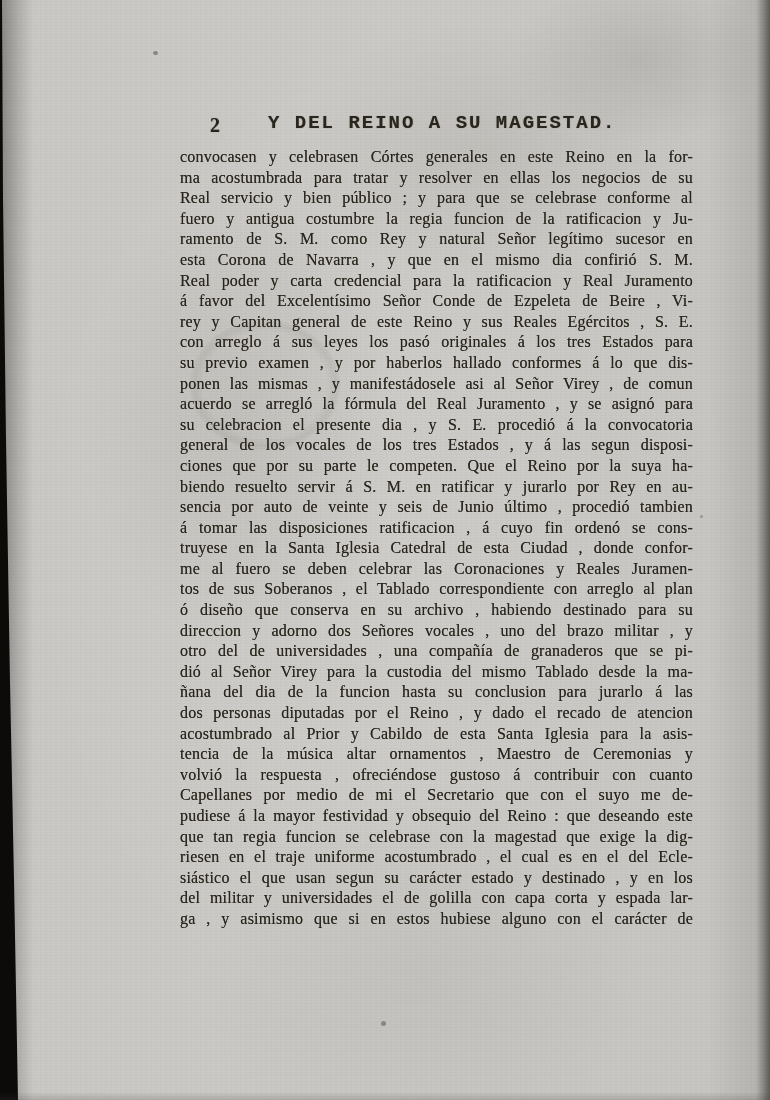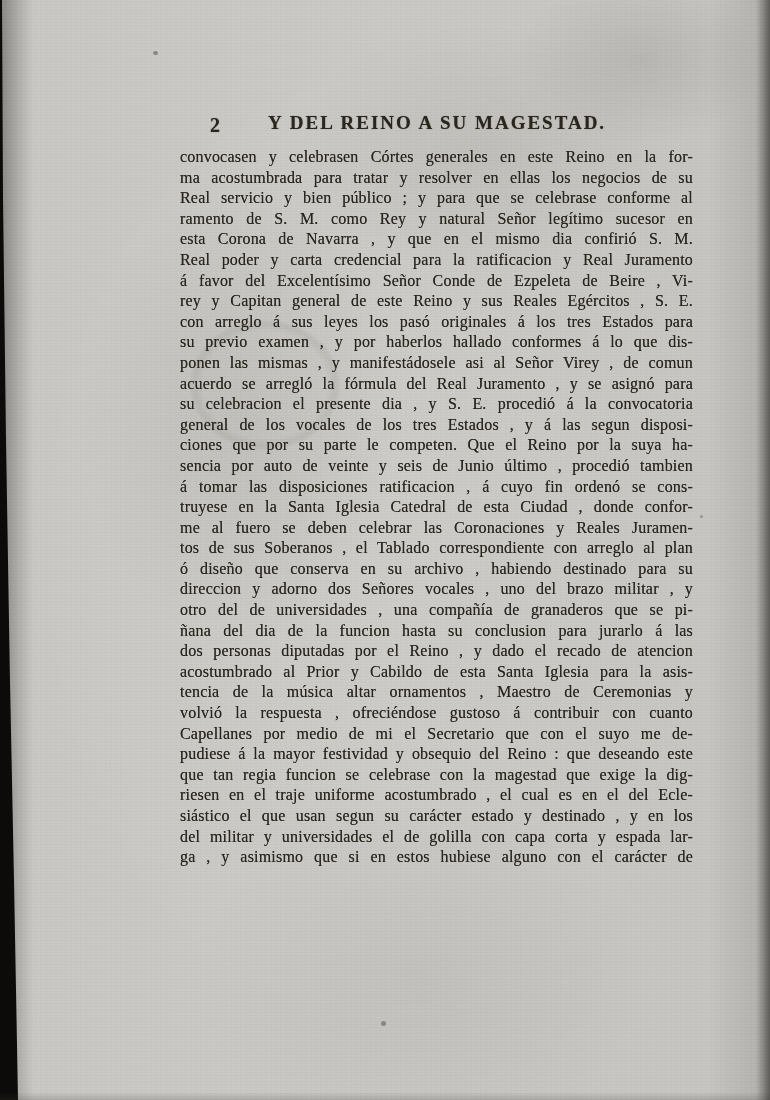--- a/index.html
+++ b/index.html
@@ -71,20 +71,21 @@
     font-weight: 700; font-size: 20px;
     text-shadow: 0 0 1px rgba(42,38,29,0.55);
   }
   .running-title {
     position: absolute; left: 88px; top: 2px; width: 310px;
     text-align: left;
     font-weight: 700; font-size: 19px;
     letter-spacing: 2px;
     white-space: nowrap;
     text-shadow: 0 0 1px rgba(42,38,29,0.5);
+    font-family: Liberation Mono, monospace;
   }
 
   .text-block {
     position: absolute;
     left: 180px; top: 147px;
     width: 513px;
   }
   .text-line {
     font-size: 16px;
     line-height: 20.6px;
@@ -105,40 +106,43 @@
 
   <div class="running-header">
     <span class="page-number">2</span>
     <span class="running-title">Y DEL REINO A SU MAGESTAD.</span>
   </div>
 
   <div class="text-block">
       <div class="text-line">convocasen y celebrasen Córtes generales en este Reino en la for-</div>
       <div class="text-line">ma acostumbrada para tratar y resolver en ellas los negocios de su</div>
       <div class="text-line">Real servicio y bien público ; y para que se celebrase conforme al</div>
+      <div class="text-line">fuero y antigua costumbre la regia funcion de la ratificacion y Ju-</div>
       <div class="text-line">ramento de S. M. como Rey y natural Señor legítimo sucesor en</div>
       <div class="text-line">esta Corona de Navarra , y que en el mismo dia confirió S. M.</div>
       <div class="text-line">Real poder y carta credencial para la ratificacion y Real Juramento</div>
       <div class="text-line">á favor del Excelentísimo Señor Conde de Ezpeleta de Beire , Vi-</div>
       <div class="text-line">rey y Capitan general de este Reino y sus Reales Egércitos , S. E.</div>
       <div class="text-line">con arreglo á sus leyes los pasó originales á los tres Estados para</div>
       <div class="text-line">su previo examen , y por haberlos hallado conformes á lo que dis-</div>
       <div class="text-line">ponen las mismas , y manifestádosele asi al Señor Virey , de comun</div>
       <div class="text-line">acuerdo se arregló la fórmula del Real Juramento , y se asignó para</div>
       <div class="text-line">su celebracion el presente dia , y S. E. procedió á la convocatoria</div>
       <div class="text-line">general de los vocales de los tres Estados , y á las segun disposi-</div>
       <div class="text-line">ciones que por su parte le competen. Que el Reino por la suya ha-</div>
+      <div class="text-line">biendo resuelto servir á S. M. en ratificar y jurarlo por Rey en au-</div>
       <div class="text-line">sencia por auto de veinte y seis de Junio último , procedió tambien</div>
       <div class="text-line">á tomar las disposiciones ratificacion , á cuyo fin ordenó se cons-</div>
       <div class="text-line">truyese en la Santa Iglesia Catedral de esta Ciudad , donde confor-</div>
       <div class="text-line">me al fuero se deben celebrar las Coronaciones y Reales Juramen-</div>
       <div class="text-line">tos de sus Soberanos , el Tablado correspondiente con arreglo al plan</div>
       <div class="text-line">ó diseño que conserva en su archivo , habiendo destinado para su</div>
       <div class="text-line">direccion y adorno dos Señores vocales , uno del brazo militar , y</div>
       <div class="text-line">otro del de universidades , una compañía de granaderos que se pi-</div>
+      <div class="text-line">dió al Señor Virey para la custodia del mismo Tablado desde la ma-</div>
       <div class="text-line">ñana del dia de la funcion hasta su conclusion para jurarlo á las</div>
       <div class="text-line">dos personas diputadas por el Reino , y dado el recado de atencion</div>
       <div class="text-line">acostumbrado al Prior y Cabildo de esta Santa Iglesia para la asis-</div>
       <div class="text-line">tencia de la música altar ornamentos , Maestro de Ceremonias y</div>
       <div class="text-line">volvió la respuesta , ofreciéndose gustoso á contribuir con cuanto</div>
       <div class="text-line">Capellanes por medio de mi el Secretario que con el suyo me de-</div>
       <div class="text-line">pudiese á la mayor festividad y obsequio del Reino : que deseando este</div>
       <div class="text-line">que tan regia funcion se celebrase con la magestad que exige la dig-</div>
       <div class="text-line">riesen en el traje uniforme acostumbrado , el cual es en el del Ecle-</div>
       <div class="text-line">siástico el que usan segun su carácter estado y destinado , y en los</div>

